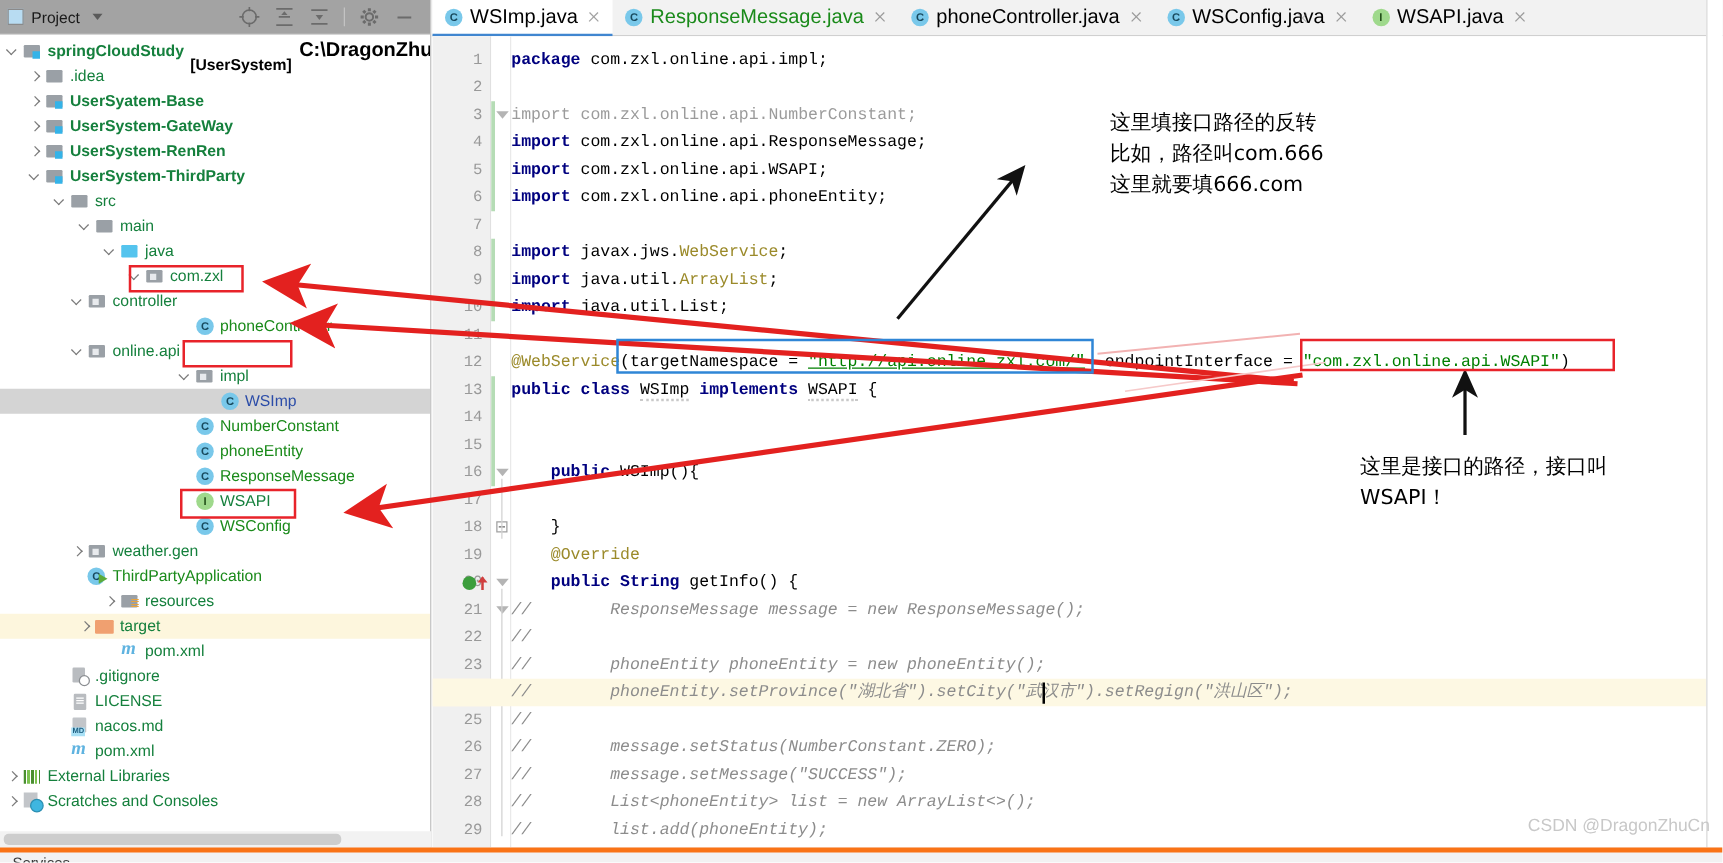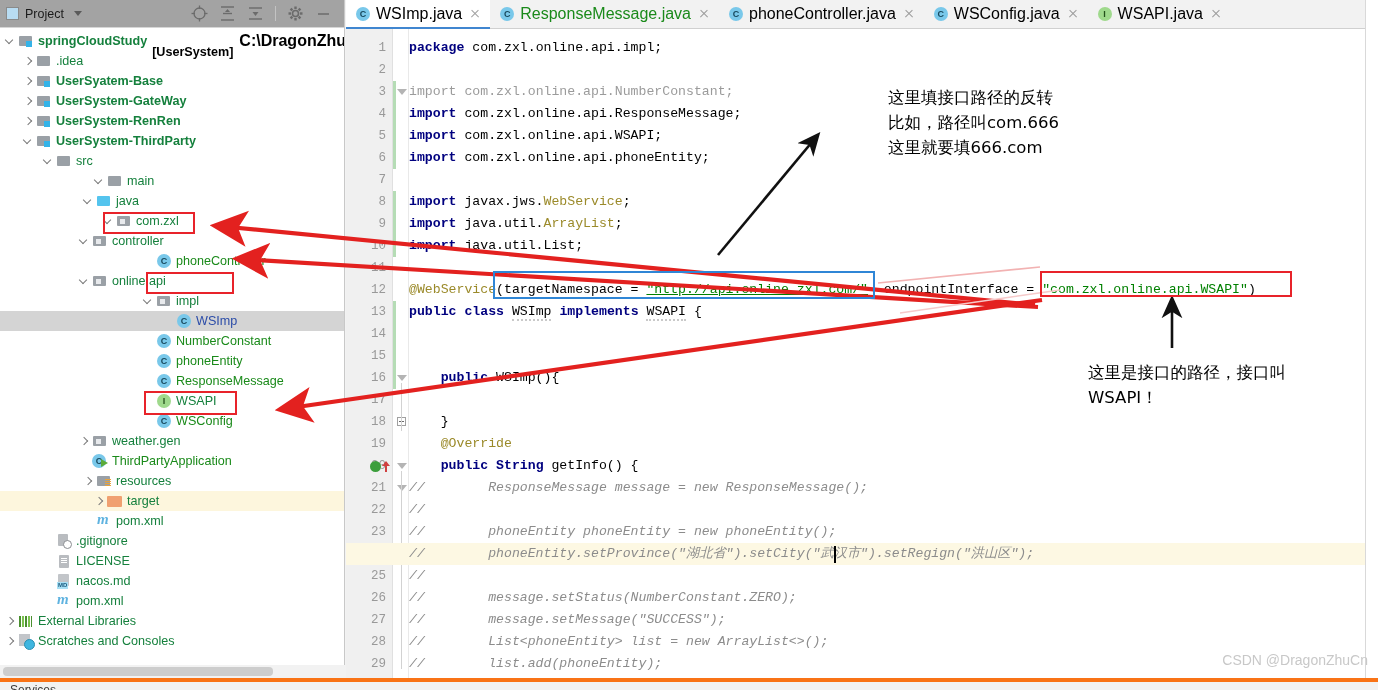--- a/index.html
+++ b/index.html
@@ -221,24 +221,24 @@
   .bold { font-weight: bold; }
   .path-gray { color: #000000; margin-left: 6px; font-size: 16px; font-weight: bold; }
   .green { color: #1a8a1a; }
   .dark { color: #15803d; }
   .blue-txt { color: #2b4ca8; }
 
   
   .i0 { padding-left: 4px; }
   .i1 { padding-left: 22px; }
   .i2 { padding-left: 42px; }
-  .i3 { padding-left: 93px; align-items: center; }
+  .i3 { padding-left: 62px; align-items: center; }
   .i4 { padding-left: 82px; }
   .i5 { padding-left: 102px; }
-  .i6 { padding-left: 78px; }
+  .i6 { padding-left: 56px; }
   .i7 { padding-left: 142px; }
   .i8 { padding-left: 162px; }
 
   #tree-hscroll {
     position: absolute; left: 0; bottom: 0;
     width: 345px; height: 13px; background: #f2f2f2;
   }
   #tree-hscroll .thumb {
     position: absolute; left: 3px; top: 2px;
     width: 270px; height: 9px;

